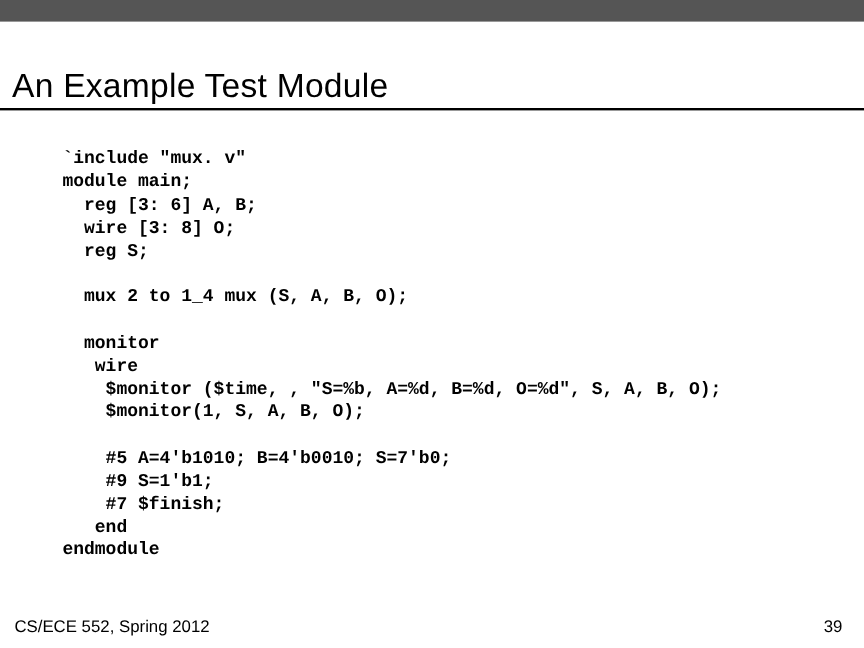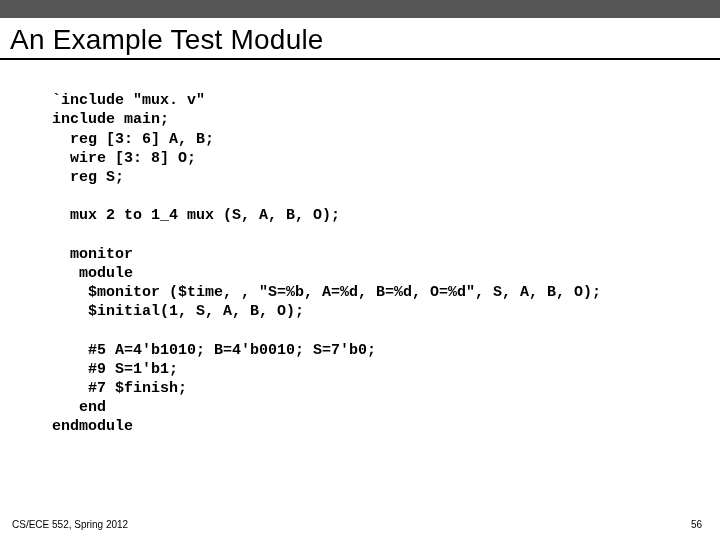--- a/index.html
+++ b/index.html
@@ -15,20 +15,21 @@
     width: 100%;
     height: 18px;
     background: #555555;
   }
   .title {
     font-size: 28px;
     color: #000;
     padding: 6px 10px 2px 10px;
     font-weight: normal;
     letter-spacing: 0.2px;
+    margin-top: 32px;
   }
   .hr {
     border: none;
     border-top: 2px solid #000;
     margin: 0 0 10px 0;
   }
   .code-block {
     font-family: "Courier New", Courier, monospace;
     font-size: 15px;
     font-weight: bold;
@@ -37,49 +38,49 @@
     padding: 2px 0 0 52px;
     white-space: pre;
   }
   .footer {
     position: absolute;
     bottom: 10px;
     left: 12px;
     right: 18px;
     display: flex;
     justify-content: space-between;
-    font-size: 10px;
+    font-size: 14px;
     color: #000;
   }
 </style>
 </head>
 <body>
 
 <div class="top-bar"></div>
 
 <h1 class="title">An Example Test Module</h1>
 <hr class="hr">
 
 <div class="code-block">
 <span>`include "mux. v"</span>
-<span>include main;</span>
+<span>module main;</span>
 <span>  reg [3: 6] A, B;</span>
 <span>  wire [3: 8] O;</span>
 <span>  reg S;</span>
 <span></span>
 <span>  mux 2 to 1_4 mux (S, A, B, O);</span>
 <span></span>
 <span>  monitor</span>
-<span>   module</span>
+<span>   wire</span>
 <span>    $monitor ($time, , "S=%b, A=%d, B=%d, O=%d", S, A, B, O);</span>
-<span>    $initial(1, S, A, B, O);</span>
+<span>    $monitor(1, S, A, B, O);</span>
 <span></span>
 <span>    #5 A=4'b1010; B=4'b0010; S=7'b0;</span>
 <span>    #9 S=1'b1;</span>
 <span>    #7 $finish;</span>
 <span>   end</span>
 <span>endmodule</span>
 </div>
 
 <div class="footer">
   <span>CS/ECE 552, Spring 2012</span>
-  <span>56</span>
+  <span>39</span>
 </div>
 
 </body></html>

